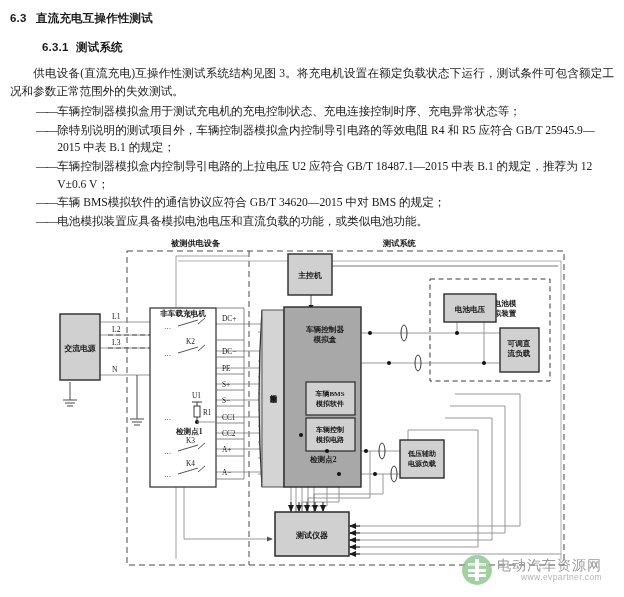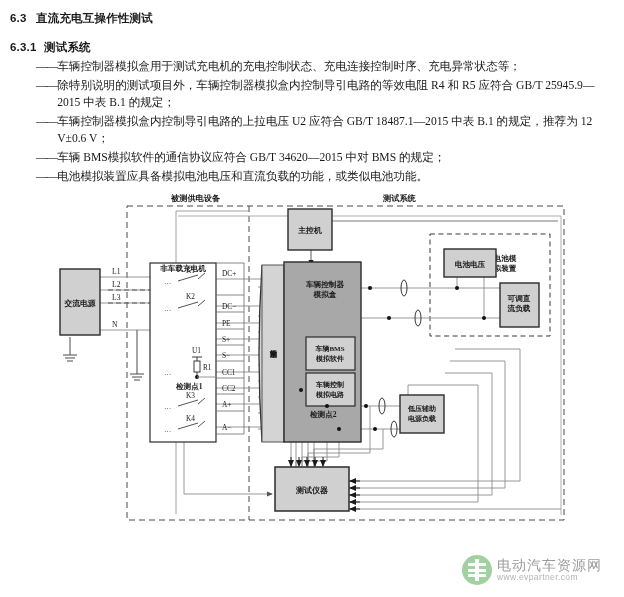--- a/index.html
+++ b/index.html
@@ -22,21 +22,21 @@
     letter-spacing:0.2px;
   }
   .h2 .num{display:inline-block;min-width:26px;}
   .h3{
     font-family:"Liberation Sans","DejaVu Sans",sans-serif;
     font-weight:bold;
     font-size:11.5px;
     margin:14px 0 0 10px;
     letter-spacing:0.2px;
   }
-  .h3 .num{display:inline-block;min-width:34px;}
+  .h3 .num{display:inline-block;min-width:34px;margin-left:32px;}
 
   
   .para{
     font-size:11.6px;
     line-height:1.52;
     margin:10px 10px 0 10px;
     text-align:justify;
     text-indent:2em;
   }
   .list{
@@ -88,36 +88,37 @@
     content:"";position:absolute;left:13px;top:4px;
     width:4px;height:22px;background:#fff;
   }
   .wm-txt{margin-left:5px;line-height:1.05;}
   .wm-t1{
     font-family:"Liberation Sans","DejaVu Sans",sans-serif;
     font-size:14px;color:#9a9a9a;letter-spacing:1px;
   }
   .wm-t2{
     font-family:"Liberation Sans","DejaVu Sans",sans-serif;
-    font-size:8.5px;color:#b4b4b4;letter-spacing:.4px;
+    font-size:8.5px;color:#b4b4b4;letter-spacing:.4px;text-align:right;
   }
 </style>
 </head>
 <body>
 
 <div class="doc">
 
   <div class="h2">
     <span class="num">6.3</span><span>直流充电互操作性测试</span>
   </div>
 
   <div class="h3">
     <span class="num">6.3.1</span><span>测试系统</span>
   </div>
 
+  <div class="para">供电设备(直流充电)互操作性测试系统结构见图 3。将充电机设置在额定负载状态下运行，测试条件可包含额定工况和参数正常范围外的失效测试。</div>
 
   <div class="list">
     <div class="li">
       <span class="dash">——</span>
       <span class="li-txt">车辆控制器模拟盒用于测试充电机的充电控制状态、充电连接控制时序、充电异常状态等；</span>
     </div>
     <div class="li">
       <span class="dash">——</span>
       <span class="li-txt">除特别说明的测试项目外，车辆控制器模拟盒内控制导引电路的等效电阻 R4 和 R5 应符合 GB/T 25945.9—2015 中表 B.1 的规定；</span>
     </div>

